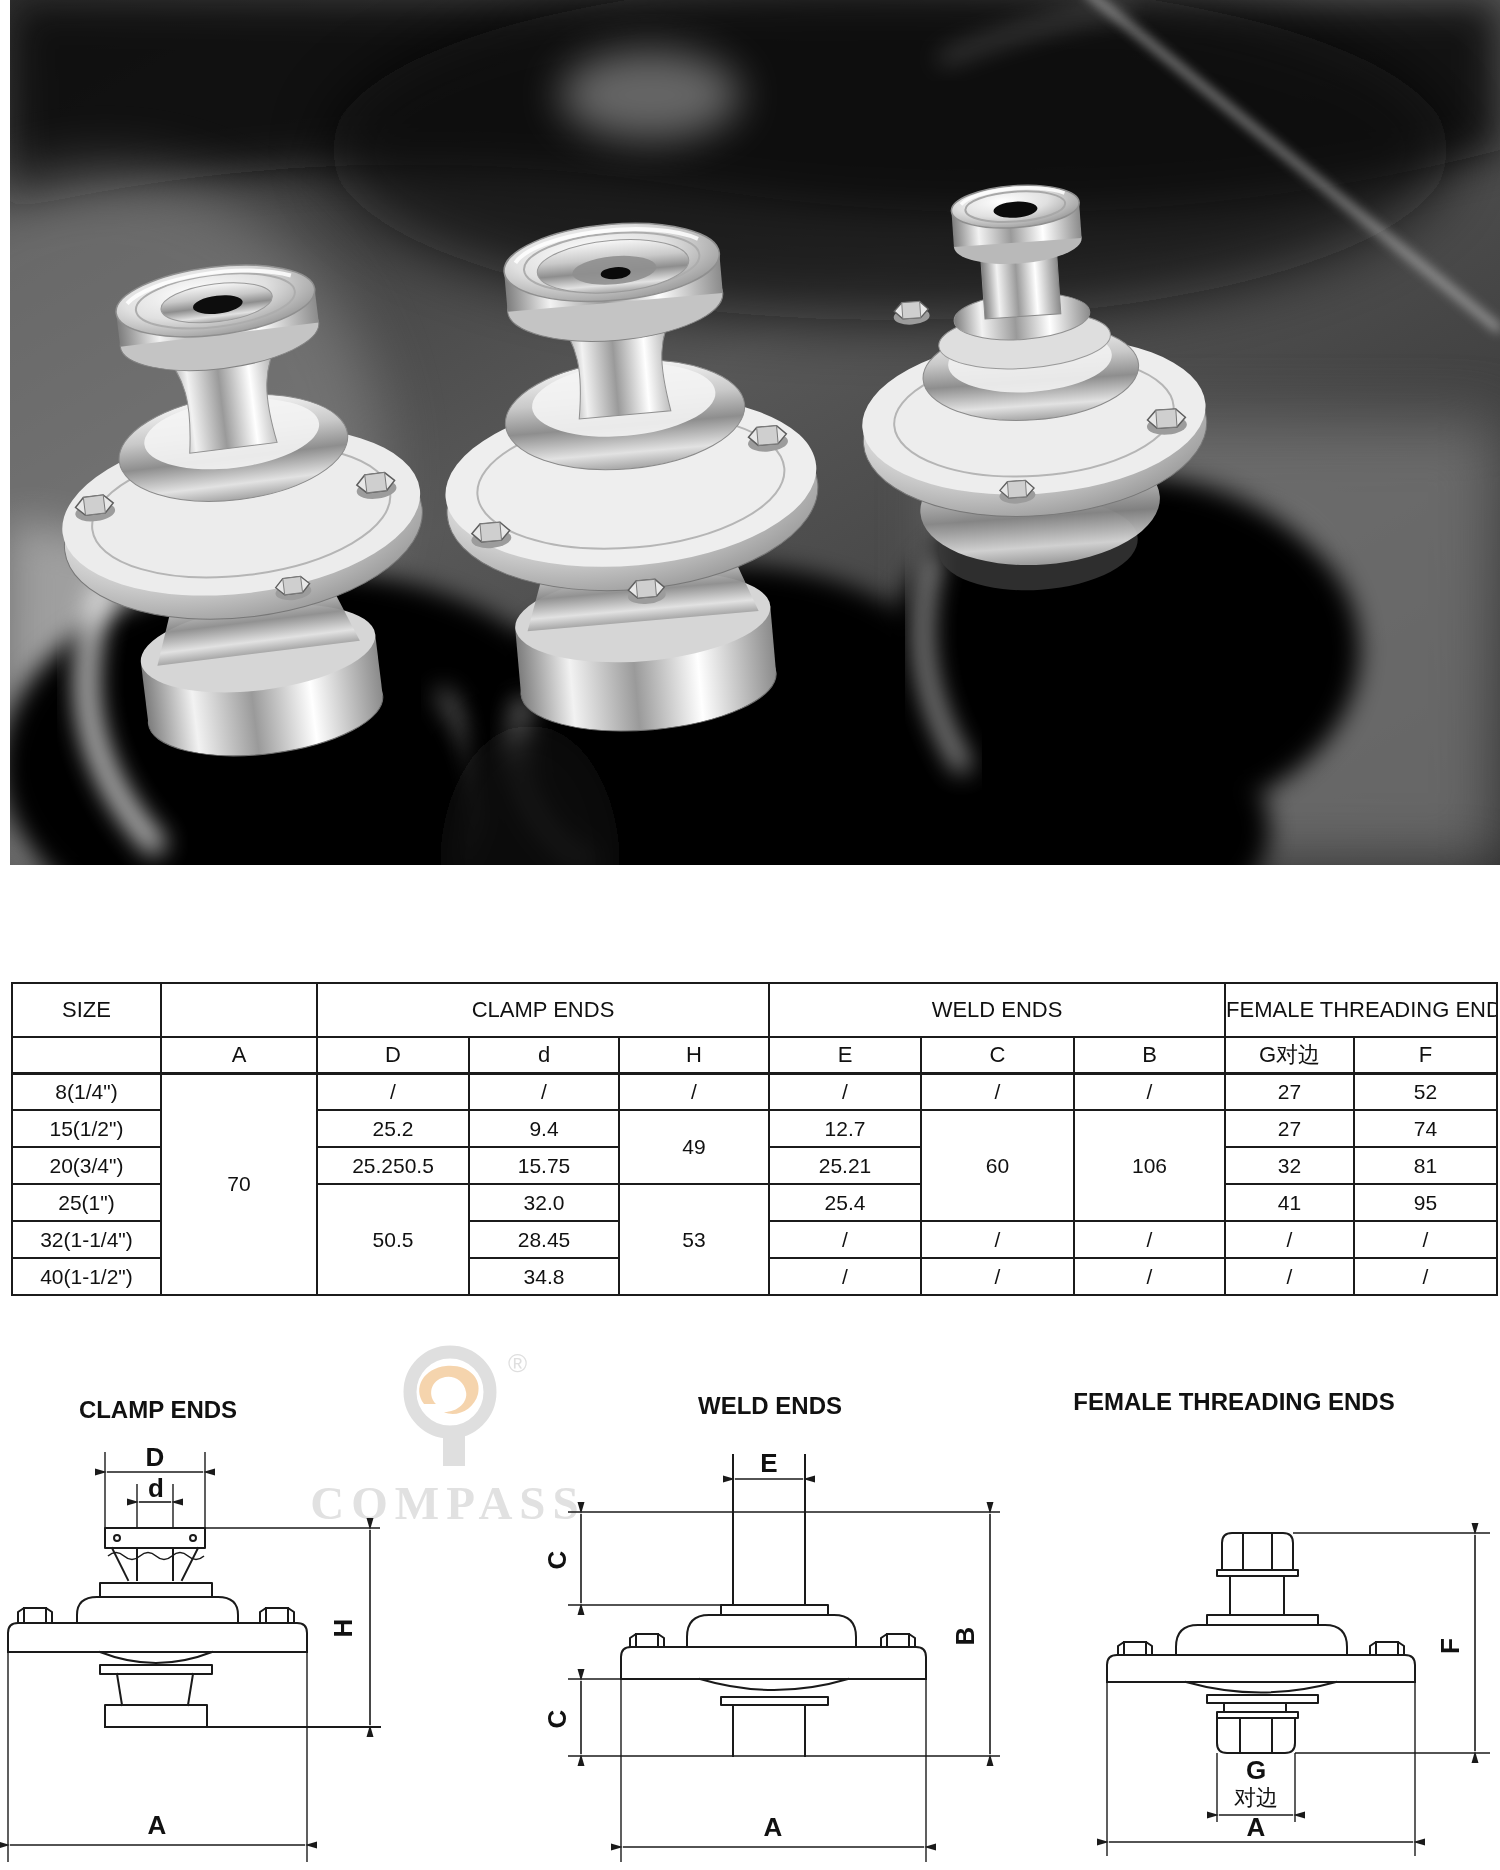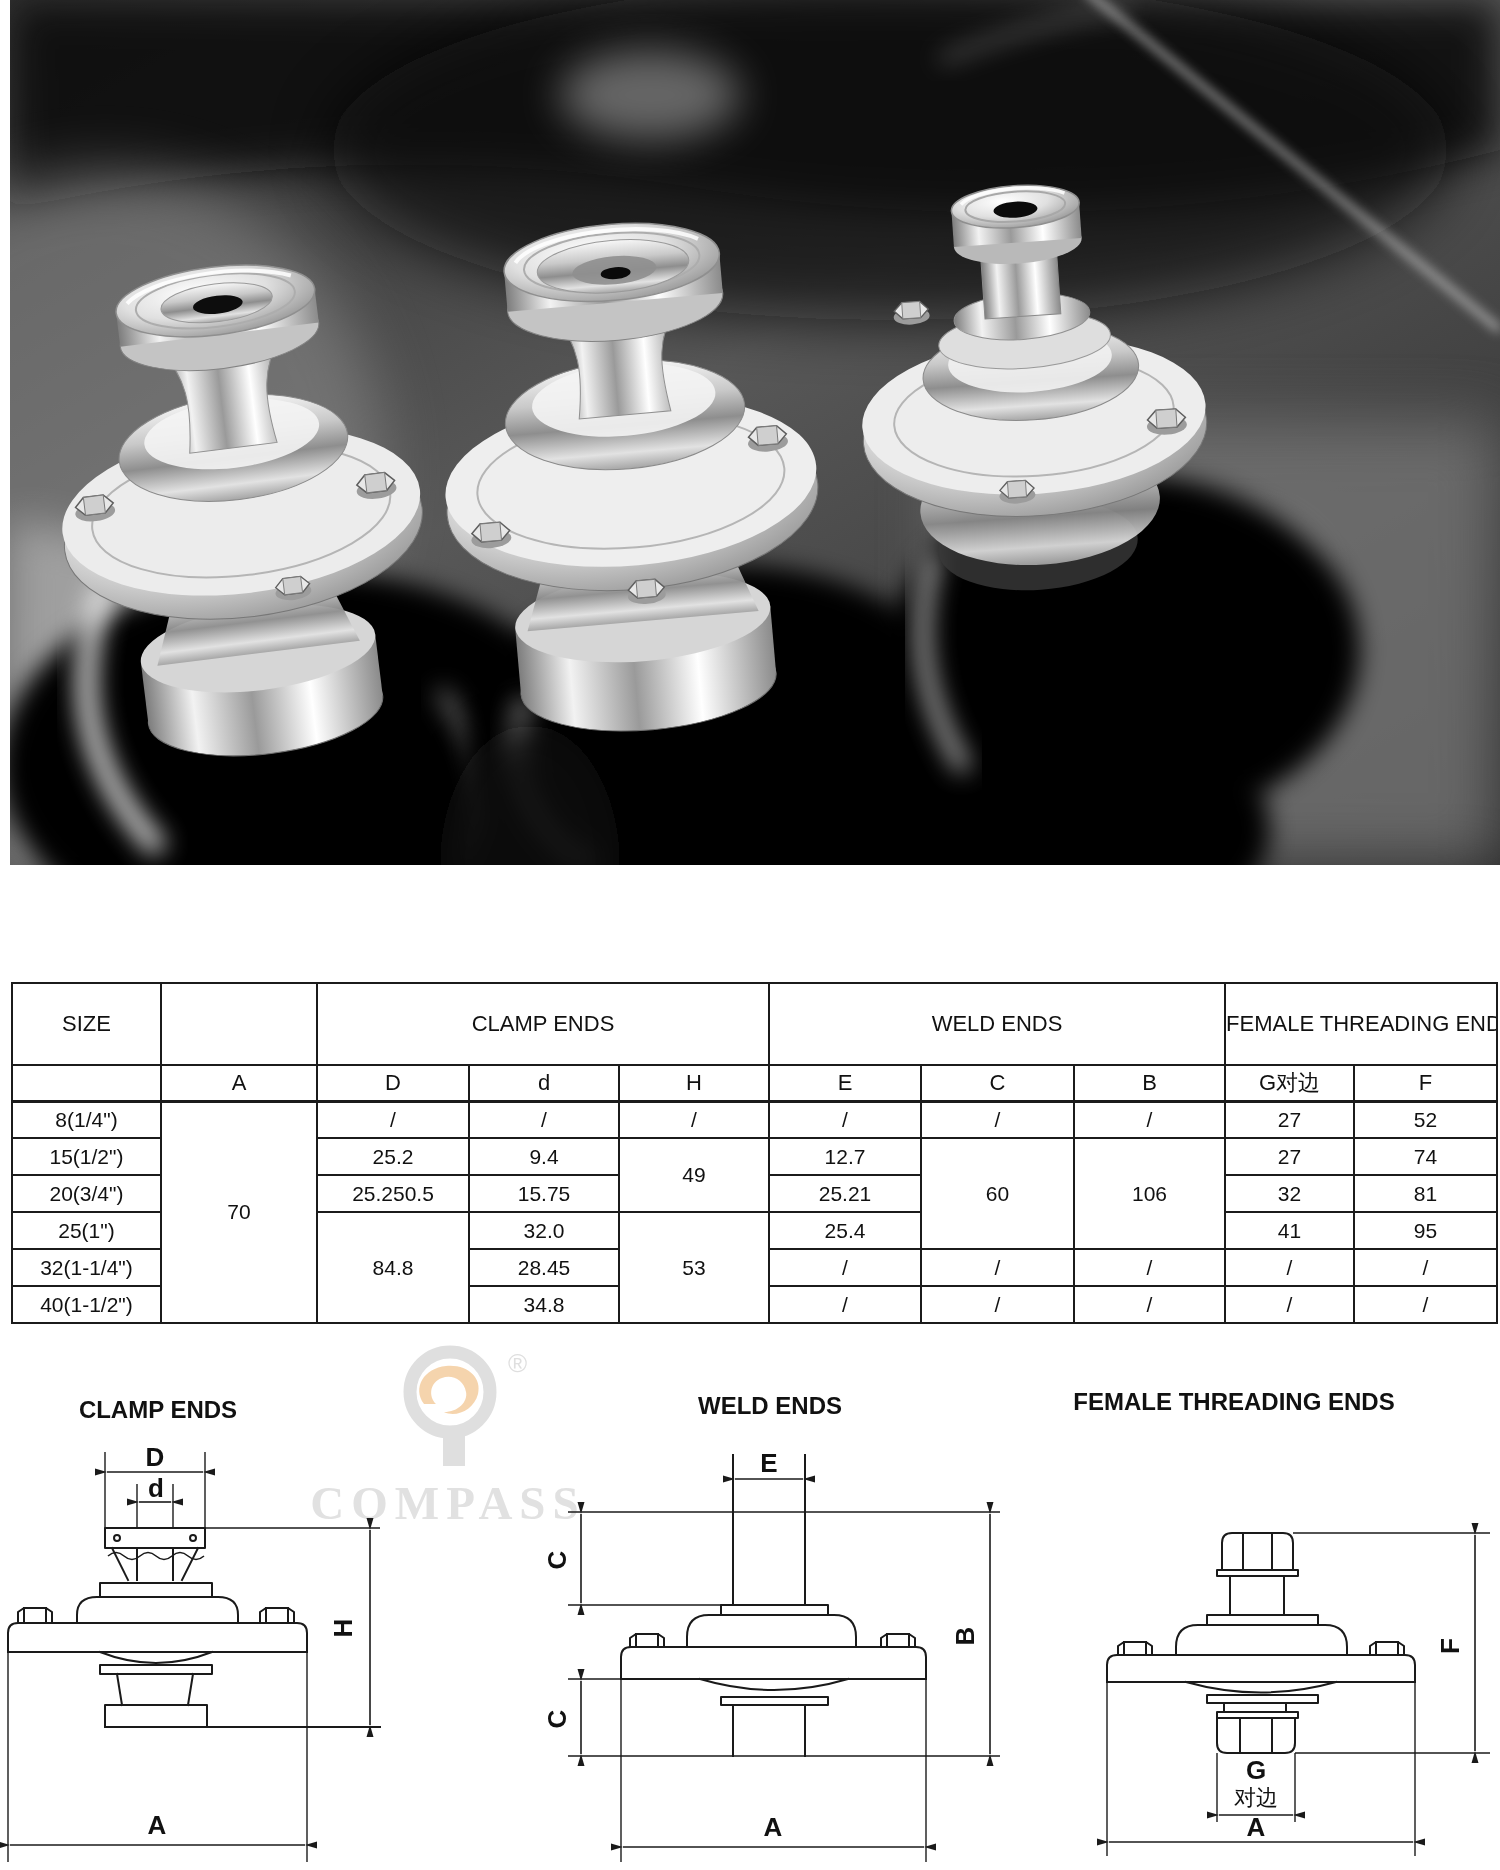--- a/index.html
+++ b/index.html
@@ -5,21 +5,21 @@
   html,body{margin:0;padding:0;}
   body{width:1500px;height:1870px;position:relative;background:#ffffff;
        font-family:"Liberation Sans",sans-serif;overflow:hidden;}
   .photo-wrap{position:absolute;left:10px;top:0;width:1490px;height:865px;background:#4a4a4a;}
   .photo-wrap svg{display:block;}
   table.spec{position:absolute;left:11px;top:982px;width:1485px;border-collapse:collapse;
        table-layout:fixed;}
   table.spec td{border:2px solid #1b1b1b;text-align:center;vertical-align:middle;
        font-size:21px;color:#111;padding:0;white-space:nowrap;overflow:hidden;
        font-family:"Liberation Sans",sans-serif;}
-  tr.h1{height:82px;} tr.h1 td{font-size:22px;}
+  tr.h1{height:54px;} tr.h1 td{font-size:22px;}
   tr.h2{height:36px;} tr.h2 td{border-bottom-width:3px;font-size:22px;}
   tr.dr{height:37px;}
   #diagram-svg{position:absolute;left:0;top:1330px;}
   .oln{stroke:#1a1a1a;stroke-width:2;fill:none;stroke-linecap:square;stroke-linejoin:round;}
   .xln{stroke:#1a1a1a;stroke-width:1.4;fill:none;}
   .dln{stroke:#1a1a1a;stroke-width:1.6;fill:none;}
   .dim{font:bold 26px "Liberation Sans",sans-serif;fill:#111;}
   .dimcn{font:22px "Liberation Sans",sans-serif;fill:#111;}
   .dtitle{font:bold 24px "Liberation Sans",sans-serif;fill:#111;}
   .wmtxt{font:bold 47px "Liberation Serif",serif;fill:#dedede;letter-spacing:7px;}
@@ -233,21 +233,21 @@
   <tr class="dr">
     <td>20(3/4")</td>
     <td>25.250.5</td>
     <td>15.75</td>
     <td>25.21</td>
     <td>32</td>
     <td>81</td>
   </tr>
   <tr class="dr">
     <td>25(1")</td>
-    <td rowspan="3">84.8</td>
+    <td rowspan="3">50.5</td>
     <td>32.0</td>
     <td rowspan="3">53</td>
     <td>25.4</td>
     <td>41</td>
     <td>95</td>
   </tr>
   <tr class="dr">
     <td>32(1-1/4")</td>
     <td>28.45</td>
     <td>/</td>

